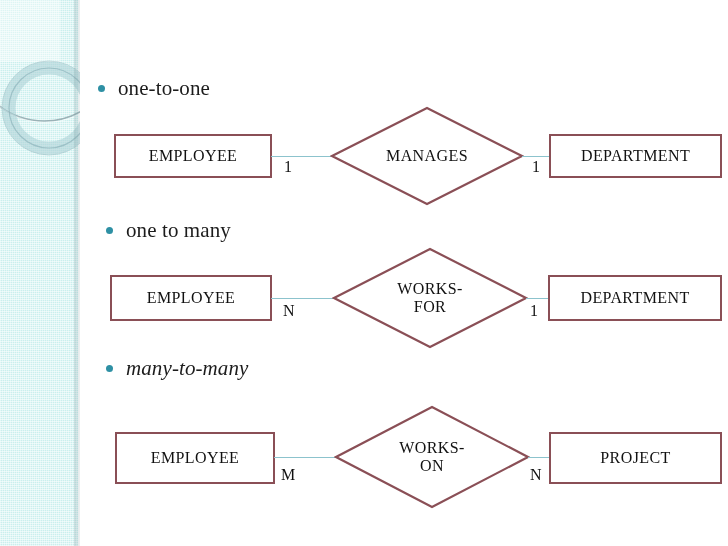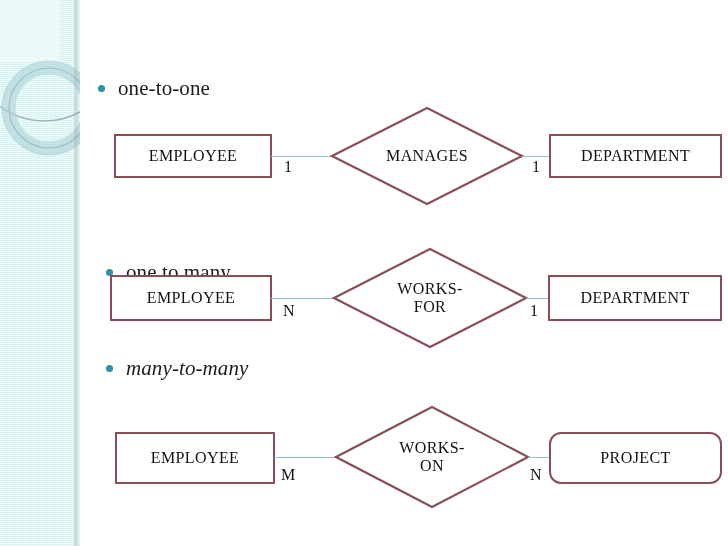--- a/index.html
+++ b/index.html
@@ -156,21 +156,21 @@
 
     <div class="connector" style="left:522px; top:149px; width:30px;"></div>
 
     <div class="card-label" style="left:532px; top:152px;">1</div>
 
     <div class="entity" style="left:549px; top:127px; width:173px; height:44px;">
       <span>DEPARTMENT</span>
     </div>
   </div>
 
-  <div class="bullet-row" style="left:106px; top:218px;margin-top:42px;">
+  <div class="bullet-row" style="left:106px; top:218px;">
     <span class="bullet-dot"></span>
     <span class="bullet-text">one to many</span>
   </div>
 
   <div class="er-row" style="left:0; top:0; width:728px; height:546px;">
 
     <div class="entity" style="left:110px; top:268px; width:162px; height:46px;">
       <span>EMPLOYEE</span>
     </div>
 
@@ -219,18 +219,18 @@
       <div class="rel-text">
         <span>WORKS-</span>
         <span>ON</span>
       </div>
     </div>
 
     <div class="connector" style="left:528px; top:450px; width:26px;"></div>
 
     <div class="card-label" style="left:530px; top:460px;">N</div>
 
-    <div class="entity" style="left:549px; top:425px; width:173px; height:52px;border-radius:12px;">
+    <div class="entity" style="left:549px; top:425px; width:173px; height:52px;">
       <span>PROJECT</span>
     </div>
   </div>
 
 </div>
 
 </body></html>

